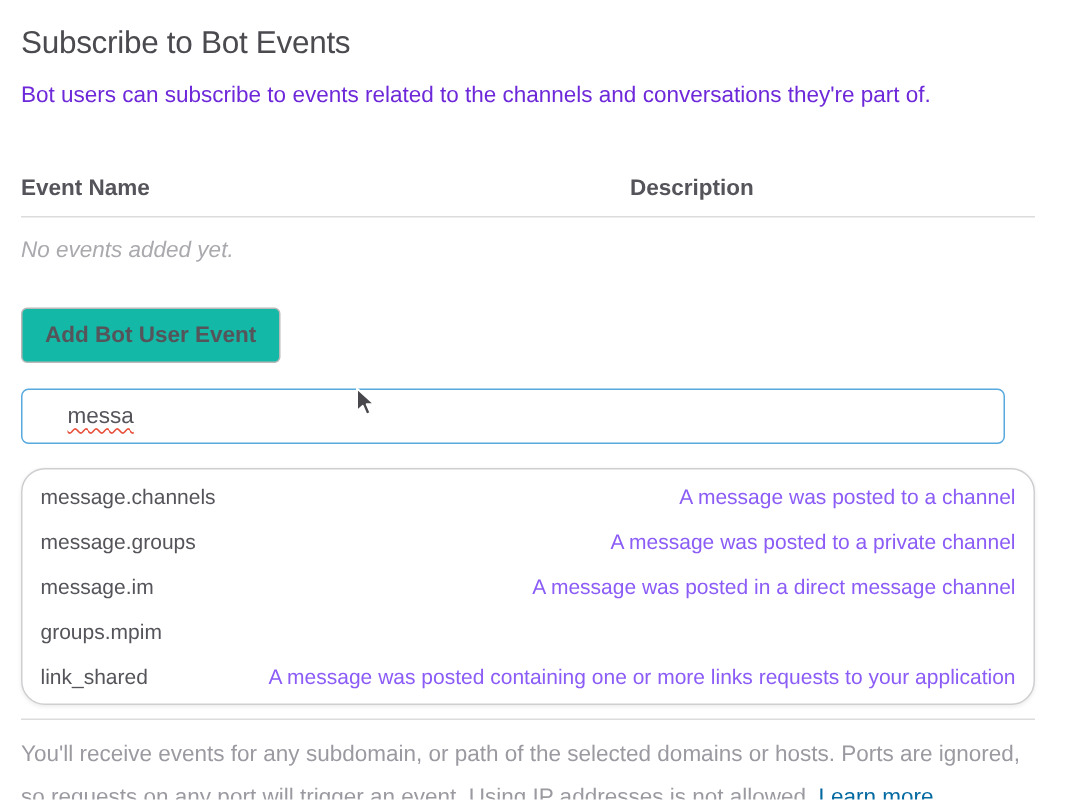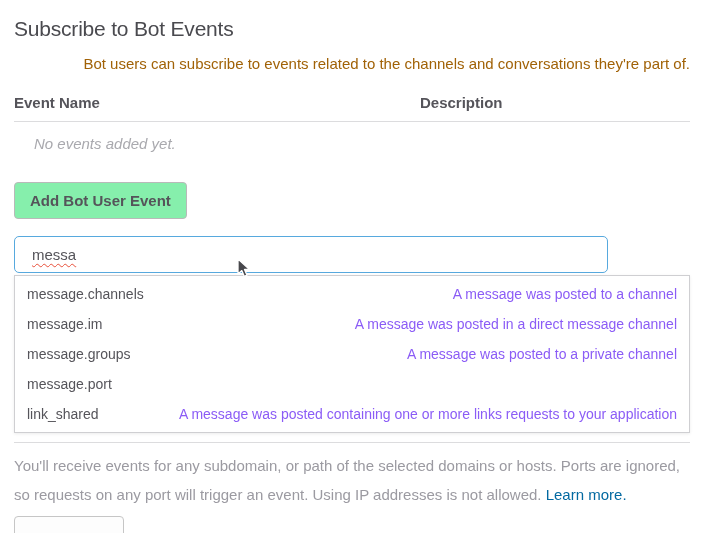--- a/index.html
+++ b/index.html
@@ -4,43 +4,43 @@
 <style>
   * { margin:0; padding:0; box-sizing:border-box; }
   html,body { width:711px; height:533px; overflow:hidden; background:#fff;
     font-family:"Liberation Sans", sans-serif; position:relative; }
 
   .page { position:absolute; left:14px; top:0; width:676px; }
 
   .page-title { margin-top:16px; font-size:21px; line-height:26px; font-weight:400;
     color:#4a4a4f; letter-spacing:-0.2px; }
 
-  .page-subtitle { margin-top:14px; font-size:15px; line-height:16px; color:#a16207;text-align:right; }
+  .page-subtitle { margin-top:14px; font-size:15px; line-height:16px; color:#6d28d9; }
 
-  .table-head { margin-top:23px; display:flex; padding-bottom:11px;
+  .table-head { margin-top:46px; display:flex; padding-bottom:11px;
     border-bottom:1px solid #dcdcde; font-size:15px; line-height:15px;
     font-weight:700; color:#55545a; }
   .col-event-name { width:406px; }
 
   .empty-row { padding:14px 0; font-style:italic; color:#a9a9ae;
-    font-size:15px; line-height:15px;margin-left:20px; }
+    font-size:15px; line-height:15px; }
 
   .add-btn { margin-top:17px; display:inline-block; padding:9px 15px;
-    background:#86efac; border:1px solid #b9b9b9; border-radius:4px;
+    background:#14b8a6; border:1px solid #b9b9b9; border-radius:4px;
     font-family:inherit; font-size:15px; font-weight:700; color:#55545a;
     cursor:pointer; }
 
-  .search-input { margin-top:17px; width:594px; height:37px;
+  .search-input { margin-top:17px; width:656px; height:37px;
     border:1.5px solid #57a9de; border-radius:5px; background:#fff;
-    display:flex; align-items:center; padding:0 17px; cursor:text; }
+    display:flex; align-items:center; padding:0 30px; cursor:text; }
   .search-value { font-size:15px; color:#55545a;
     text-decoration:underline wavy #e8503a; text-decoration-thickness:1px;
     text-underline-offset:3px; }
 
-  .dropdown { margin-top:2px; border:1px solid #cfcfd2; border-radius:0;
+  .dropdown { margin-top:16px; border:1px solid #cfcfd2; border-radius:16px;
     background:#fff; padding:3px 0; box-shadow:0 1px 3px rgba(0,0,0,0.08); }
   .opt { height:30px; padding:0 12px; display:flex; align-items:center;
     justify-content:space-between; cursor:pointer; }
   .opt-name { font-size:14px; color:#55545a; white-space:nowrap; }
   .opt-desc { font-size:14px; color:#8b5cf6; white-space:nowrap; }
 
   .section-divider { margin-top:9px; border-top:1px solid #dcdcde; }
 
   .footer-note { margin-top:8px; font-size:15px; line-height:29px;
     color:#9b9aa1; width:676px; }
@@ -73,29 +73,29 @@
   <div class="search-input">
     <span class="search-value">messa</span>
   </div>
 
   <div class="dropdown">
     <div class="opt">
       <span class="opt-name">message.channels</span>
       <span class="opt-desc">A message was posted to a channel</span>
     </div>
     <div class="opt">
+      <span class="opt-name">message.groups</span>
+      <span class="opt-desc">A message was posted to a private channel</span>
+    </div>
+    <div class="opt">
       <span class="opt-name">message.im</span>
       <span class="opt-desc">A message was posted in a direct message channel</span>
     </div>
     <div class="opt">
-      <span class="opt-name">message.groups</span>
-      <span class="opt-desc">A message was posted to a private channel</span>
-    </div>
-    <div class="opt">
-      <span class="opt-name">message.port</span>
+      <span class="opt-name">groups.mpim</span>
     </div>
     <div class="opt">
       <span class="opt-name">link_shared</span>
       <span class="opt-desc">A message was posted containing one or more links requests to your application</span>
     </div>
   </div>
 
   <div class="section-divider"></div>
 
   <p class="footer-note"><span>You'll receive events for any subdomain, or path of the selected domains or hosts. Ports are ignored, so requests on any port will trigger an event. Using IP addresses is not allowed.</span> <a class="learn-more">Learn more.</a></p>

